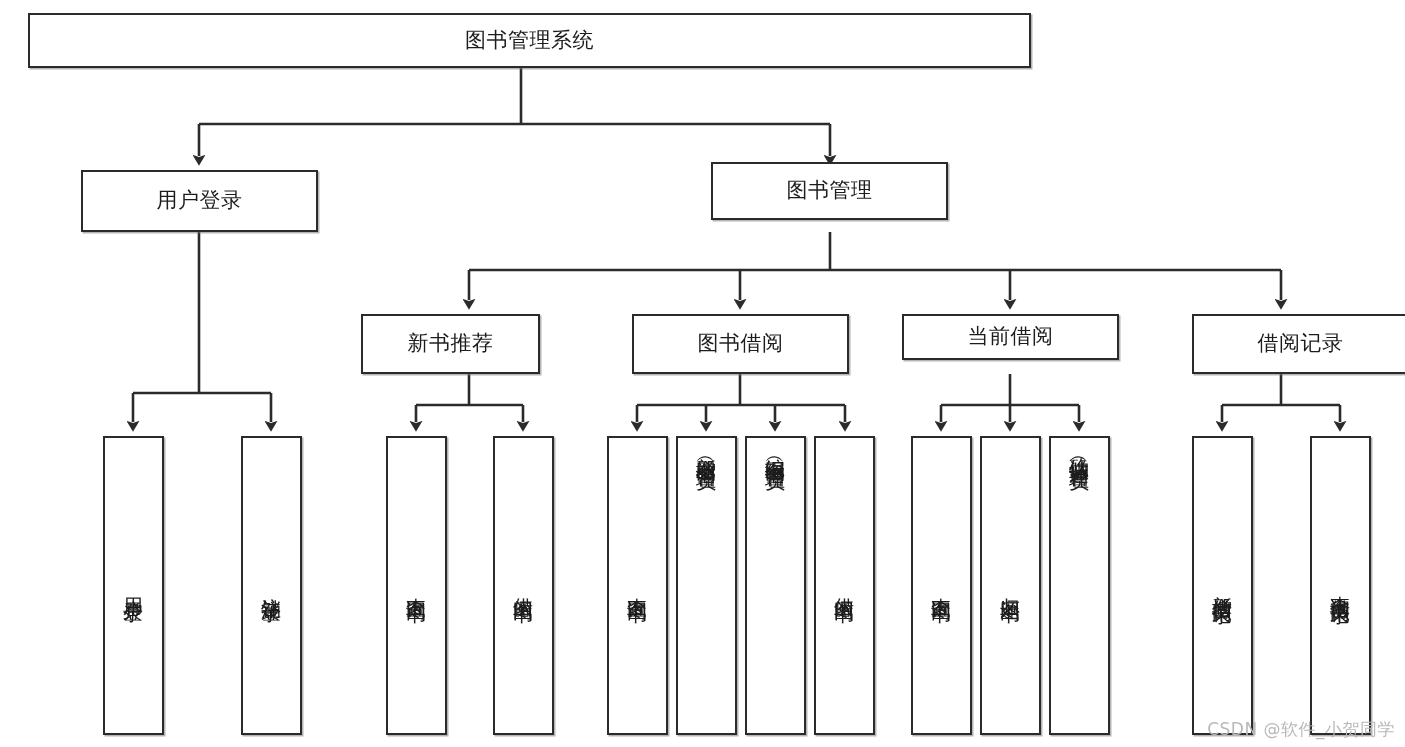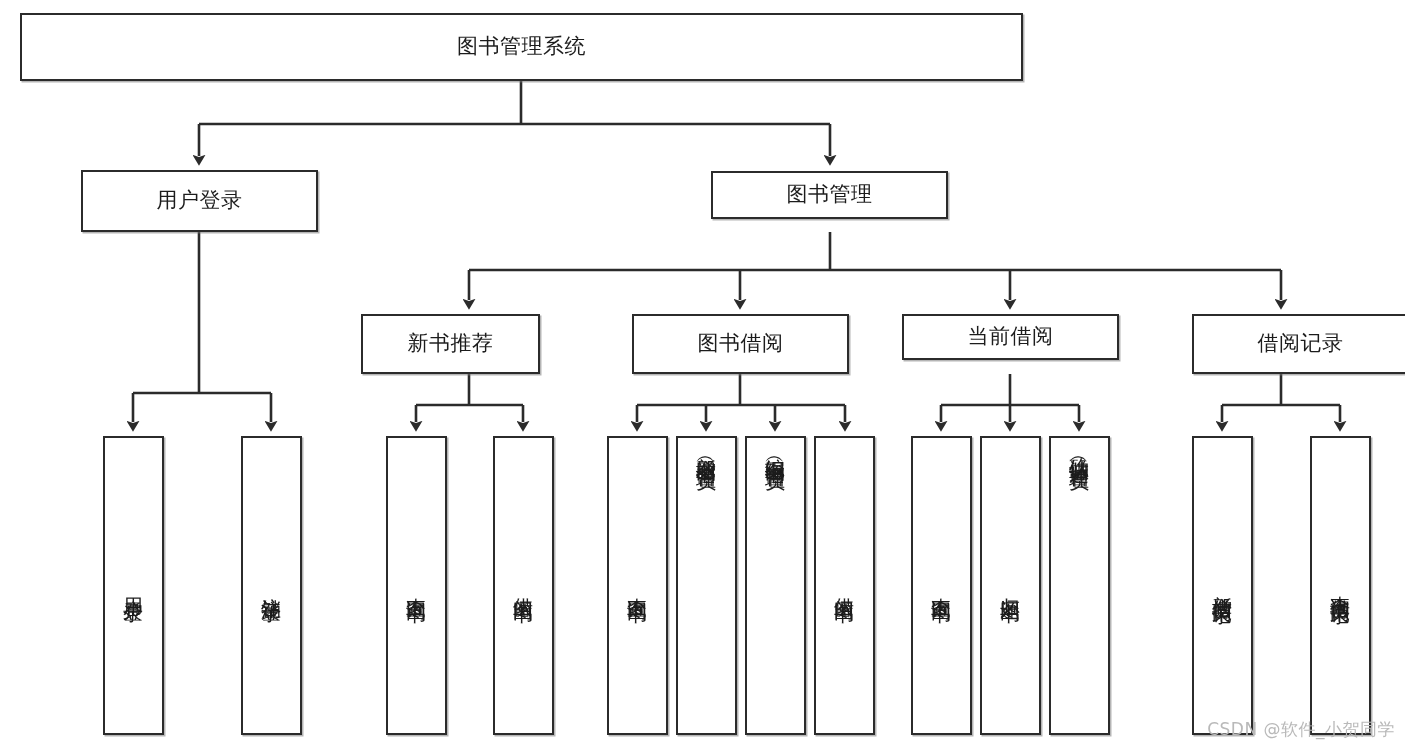--- a/index.html
+++ b/index.html
@@ -112,28 +112,28 @@
       <path d="M1010,405 L1010,422" marker-end="url(#arw)"></path>
       <path d="M1079,405 L1079,422" marker-end="url(#arw)"></path>
 
       <path d="M1281,374 L1281,405"></path>
       <path d="M1222,405 L1340,405"></path>
       <path d="M1222,405 L1222,422" marker-end="url(#arw)"></path>
       <path d="M1340,405 L1340,422" marker-end="url(#arw)"></path>
     </g>
   </svg>
 
-  <div class="node" style="left:20px; top:13px; width:1003px; height:68px;">
+  <div class="node" style="left:28px; top:13px; width:1003px; height:55px;">
     <span class="lbl">图书管理系统</span>
   </div>
 
   <div class="node" style="left:81px; top:170px; width:237px; height:62px;">
     <span class="lbl">用户登录</span>
   </div>
-  <div class="node" style="left:711px; top:171px; width:237px; height:48px;">
+  <div class="node" style="left:711px; top:162px; width:237px; height:58px;">
     <span class="lbl">图书管理</span>
   </div>
 
   <div class="node" style="left:361px; top:314px; width:179px; height:60px;">
     <span class="lbl">新书推荐</span>
   </div>
   <div class="node" style="left:632px; top:314px; width:217px; height:60px;align-items:center;">
     <span class="lbl">图书借阅</span>
   </div>
   <div class="node" style="left:902px; top:314px; width:217px; height:46px;">

